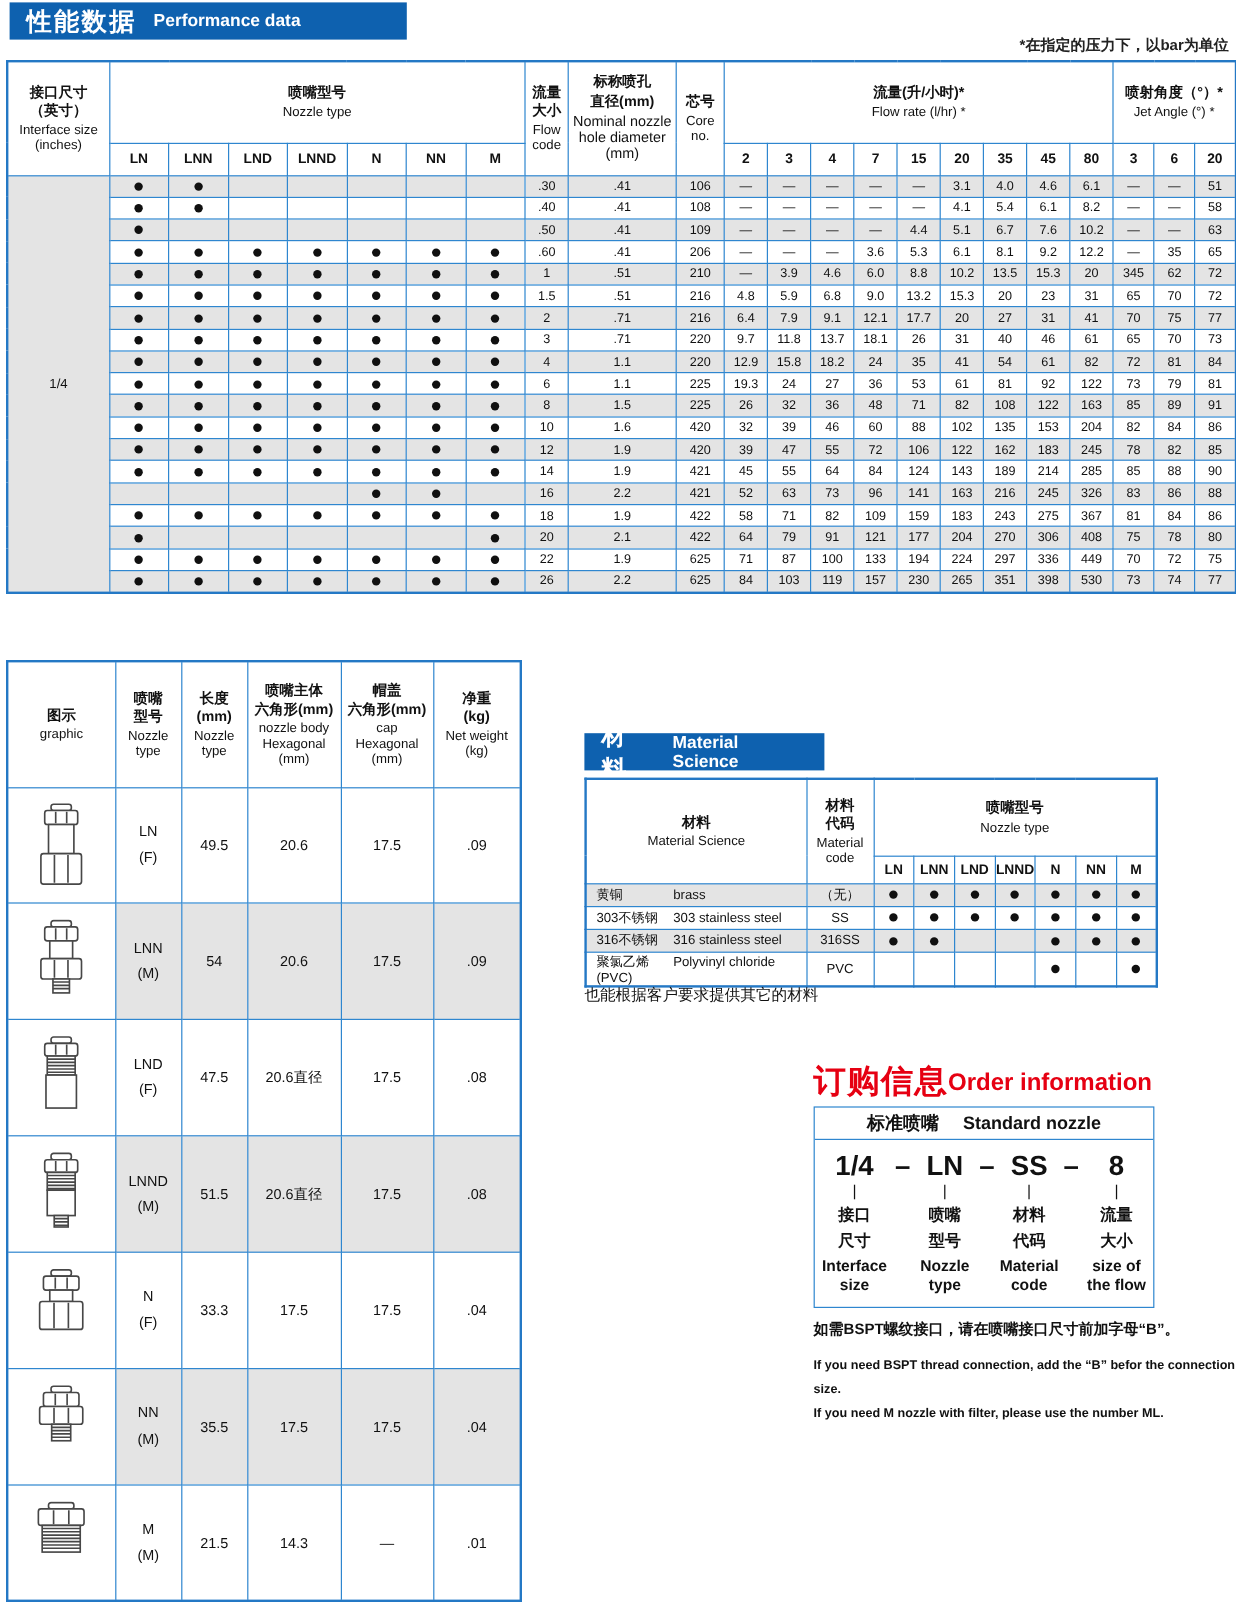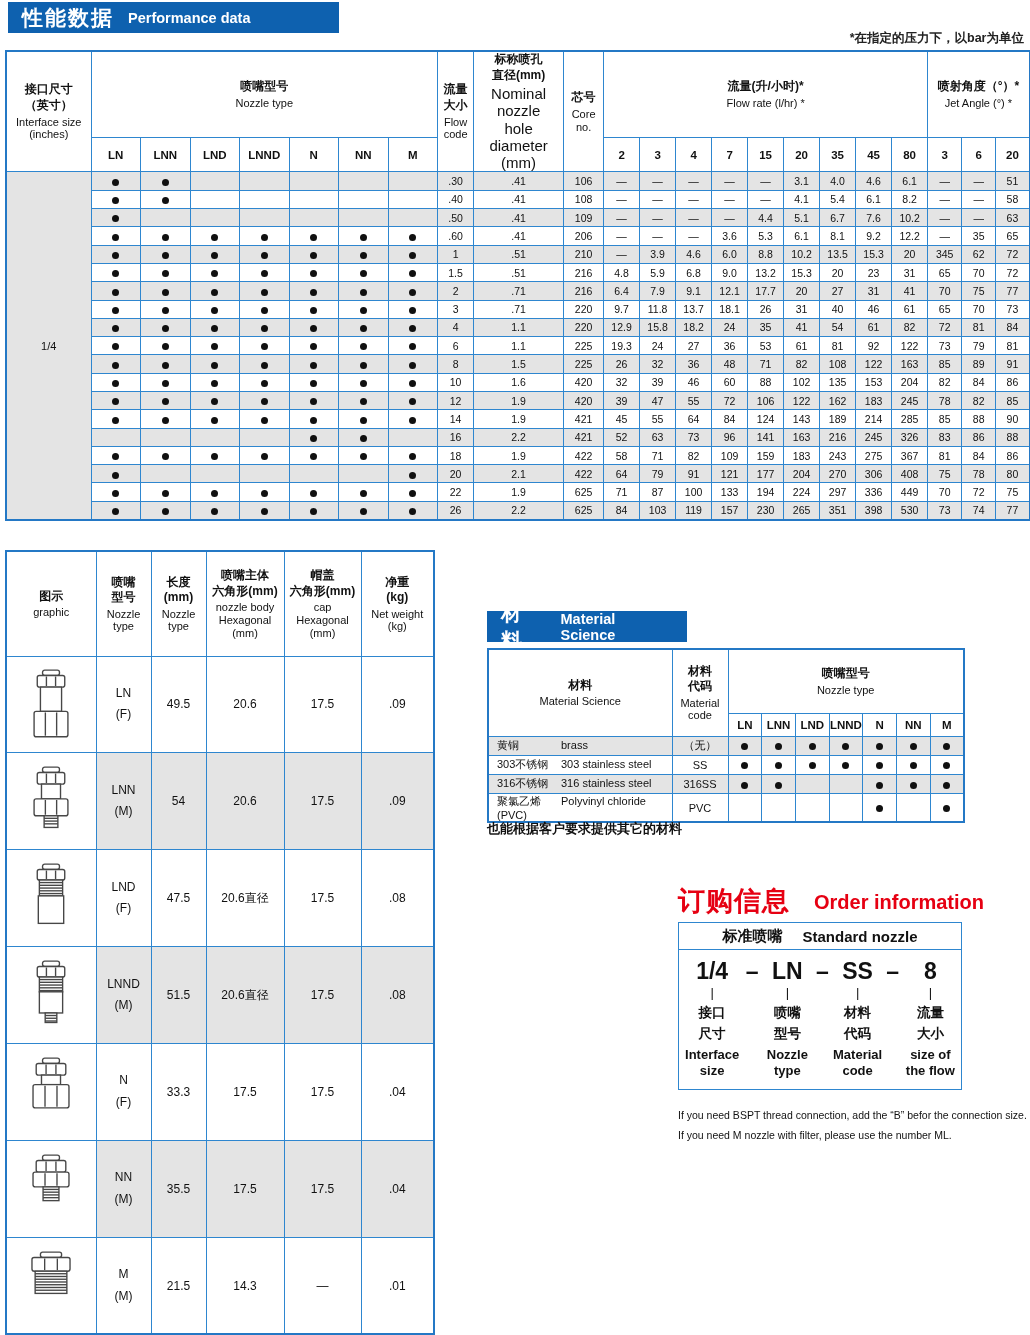--- a/index.html
+++ b/index.html
@@ -23,21 +23,21 @@
   }
 
   table { border-collapse:collapse; table-layout:fixed; }
   .blue-table { border:2px solid #2478c5; background:#fff; }
   .blue-table th, .blue-table td {
     border:1px solid #2e86cf; text-align:center; vertical-align:middle;
     padding:0; overflow:hidden;
   }
   .zh-h { font-size:12px; font-weight:bold; white-space:pre-line; line-height:1.3; }
   .en-h { font-size:11px; font-weight:normal; white-space:pre-line; line-height:1.15; margin-top:2px; }
-  .en-h.small { font-size:15px; }
+  .en-h.small { font-size:12px; }
 
   
   #perf-table { position:absolute; left:5px; top:50px; width:1021px; }
   #perf-table thead tr.group-row th { height:68px; }
   #perf-table thead tr.sub-row th { height:27px; font-size:11.5px; font-weight:600; }
   #perf-table tbody tr { height:18.3px; }
   #perf-table tbody td { font-size:10.5px; }
   #perf-table tbody tr.g td { background:#e4e4e4; }
   #perf-table td.if-cell { background:#fff; font-size:11px; }
 
@@ -55,41 +55,41 @@
 
   
   #mat-table { position:absolute; left:487px; top:648px; width:476px; }
   #mat-table thead tr.group-row th { height:64px; }
   #mat-table thead tr.sub-row th { height:23px; font-size:11.5px; font-weight:600; }
   #mat-table tbody tr { height:19.2px; }
   #mat-table tbody td { font-size:11px;margin-left:16px; }
   #mat-table tbody tr.g td { background:#e4e4e4; }
   #mat-table td.mat-name { text-align:left; padding-left:8px; }
   #mat-table td.mat-name .mzh { display:inline-block; width:64px; }
-  #mat-note { position:absolute; left:487px; top:820px; font-size:13px; font-weight:bold; }
+  #mat-note { position:absolute; left:487px; top:820px; font-size:13px; font-weight:normal; }
 
   
-  #order-title { position:absolute; left:678px; top:888px; display:flex; align-items:flex-end; gap:24px; color:#e60012; }
+  #order-title { position:absolute; left:678px; top:888px; display:flex; align-items:flex-end; gap:0; color:#e60012; }
   #order-title .zh { font-size:27px; font-weight:bold; letter-spacing:1px; line-height:1; }
   #order-title .en { font-size:20px; font-weight:bold; line-height:1.3; }
   #order-box { position:absolute; left:678px; top:922px; width:284px; height:168px; border:1.5px solid #2e86cf; background:#fff; }
   #order-box .obox-header {
     height:27px; border-bottom:1.5px solid #2e86cf; display:flex; align-items:center;
     justify-content:center; gap:20px; font-size:15px; font-weight:bold;
   }
   #order-grid { width:100%; }
   #order-grid td { text-align:center; vertical-align:top; padding:0; }
   #order-grid tr.code-row td { font-size:23px; font-weight:bold; padding-top:8px; height:34px; }
   #order-grid tr.pipe-row td { font-size:13px; height:18px; }
   #order-grid tr.zh-row td { font-size:13.5px; font-weight:bold; white-space:pre-line; line-height:1.55; height:44px; }
   #order-grid tr.en-row td { font-size:13px; font-weight:bold; white-space:pre-line; line-height:1.25; }
 
   #order-notes { position:absolute; left:678px; top:1097px; width:352px; }
   #order-notes .note-zh { font-size:12.5px; font-weight:bold; line-height:1.85; }
-  #order-notes .note-en { font-size:10.5px; font-weight:normal; line-height:1.9; margin-top:9px; }
+  #order-notes .note-en { font-size:10.5px; font-weight:bold; line-height:1.9; margin-top:9px; }
 </style>
 </head>
 <body>
 
 <div class="banner" id="perf-banner">
   <span class="zh">性能数据</span>
   <span class="en">Performance data</span>
 </div>
 
 <div id="top-note">*在指定的压力下，以bar为单位</div>
@@ -1014,18 +1014,19 @@
           <td></td>
       <td>size of
 the flow</td>
     </tr>
   </tbody>
     </table>
 </div>
 
 <div id="order-notes">
   <div class="note-zh">
+    <div>如需BSPT螺纹接口，请在喷嘴接口尺寸前加字母“B”。</div>
   </div>
   <div class="note-en">
     <div>If you need BSPT thread connection, add the “B” befor the connection size.</div>
     <div>If you need M nozzle with filter, please use the number ML.</div>
   </div>
 </div>
 
 </body></html>

